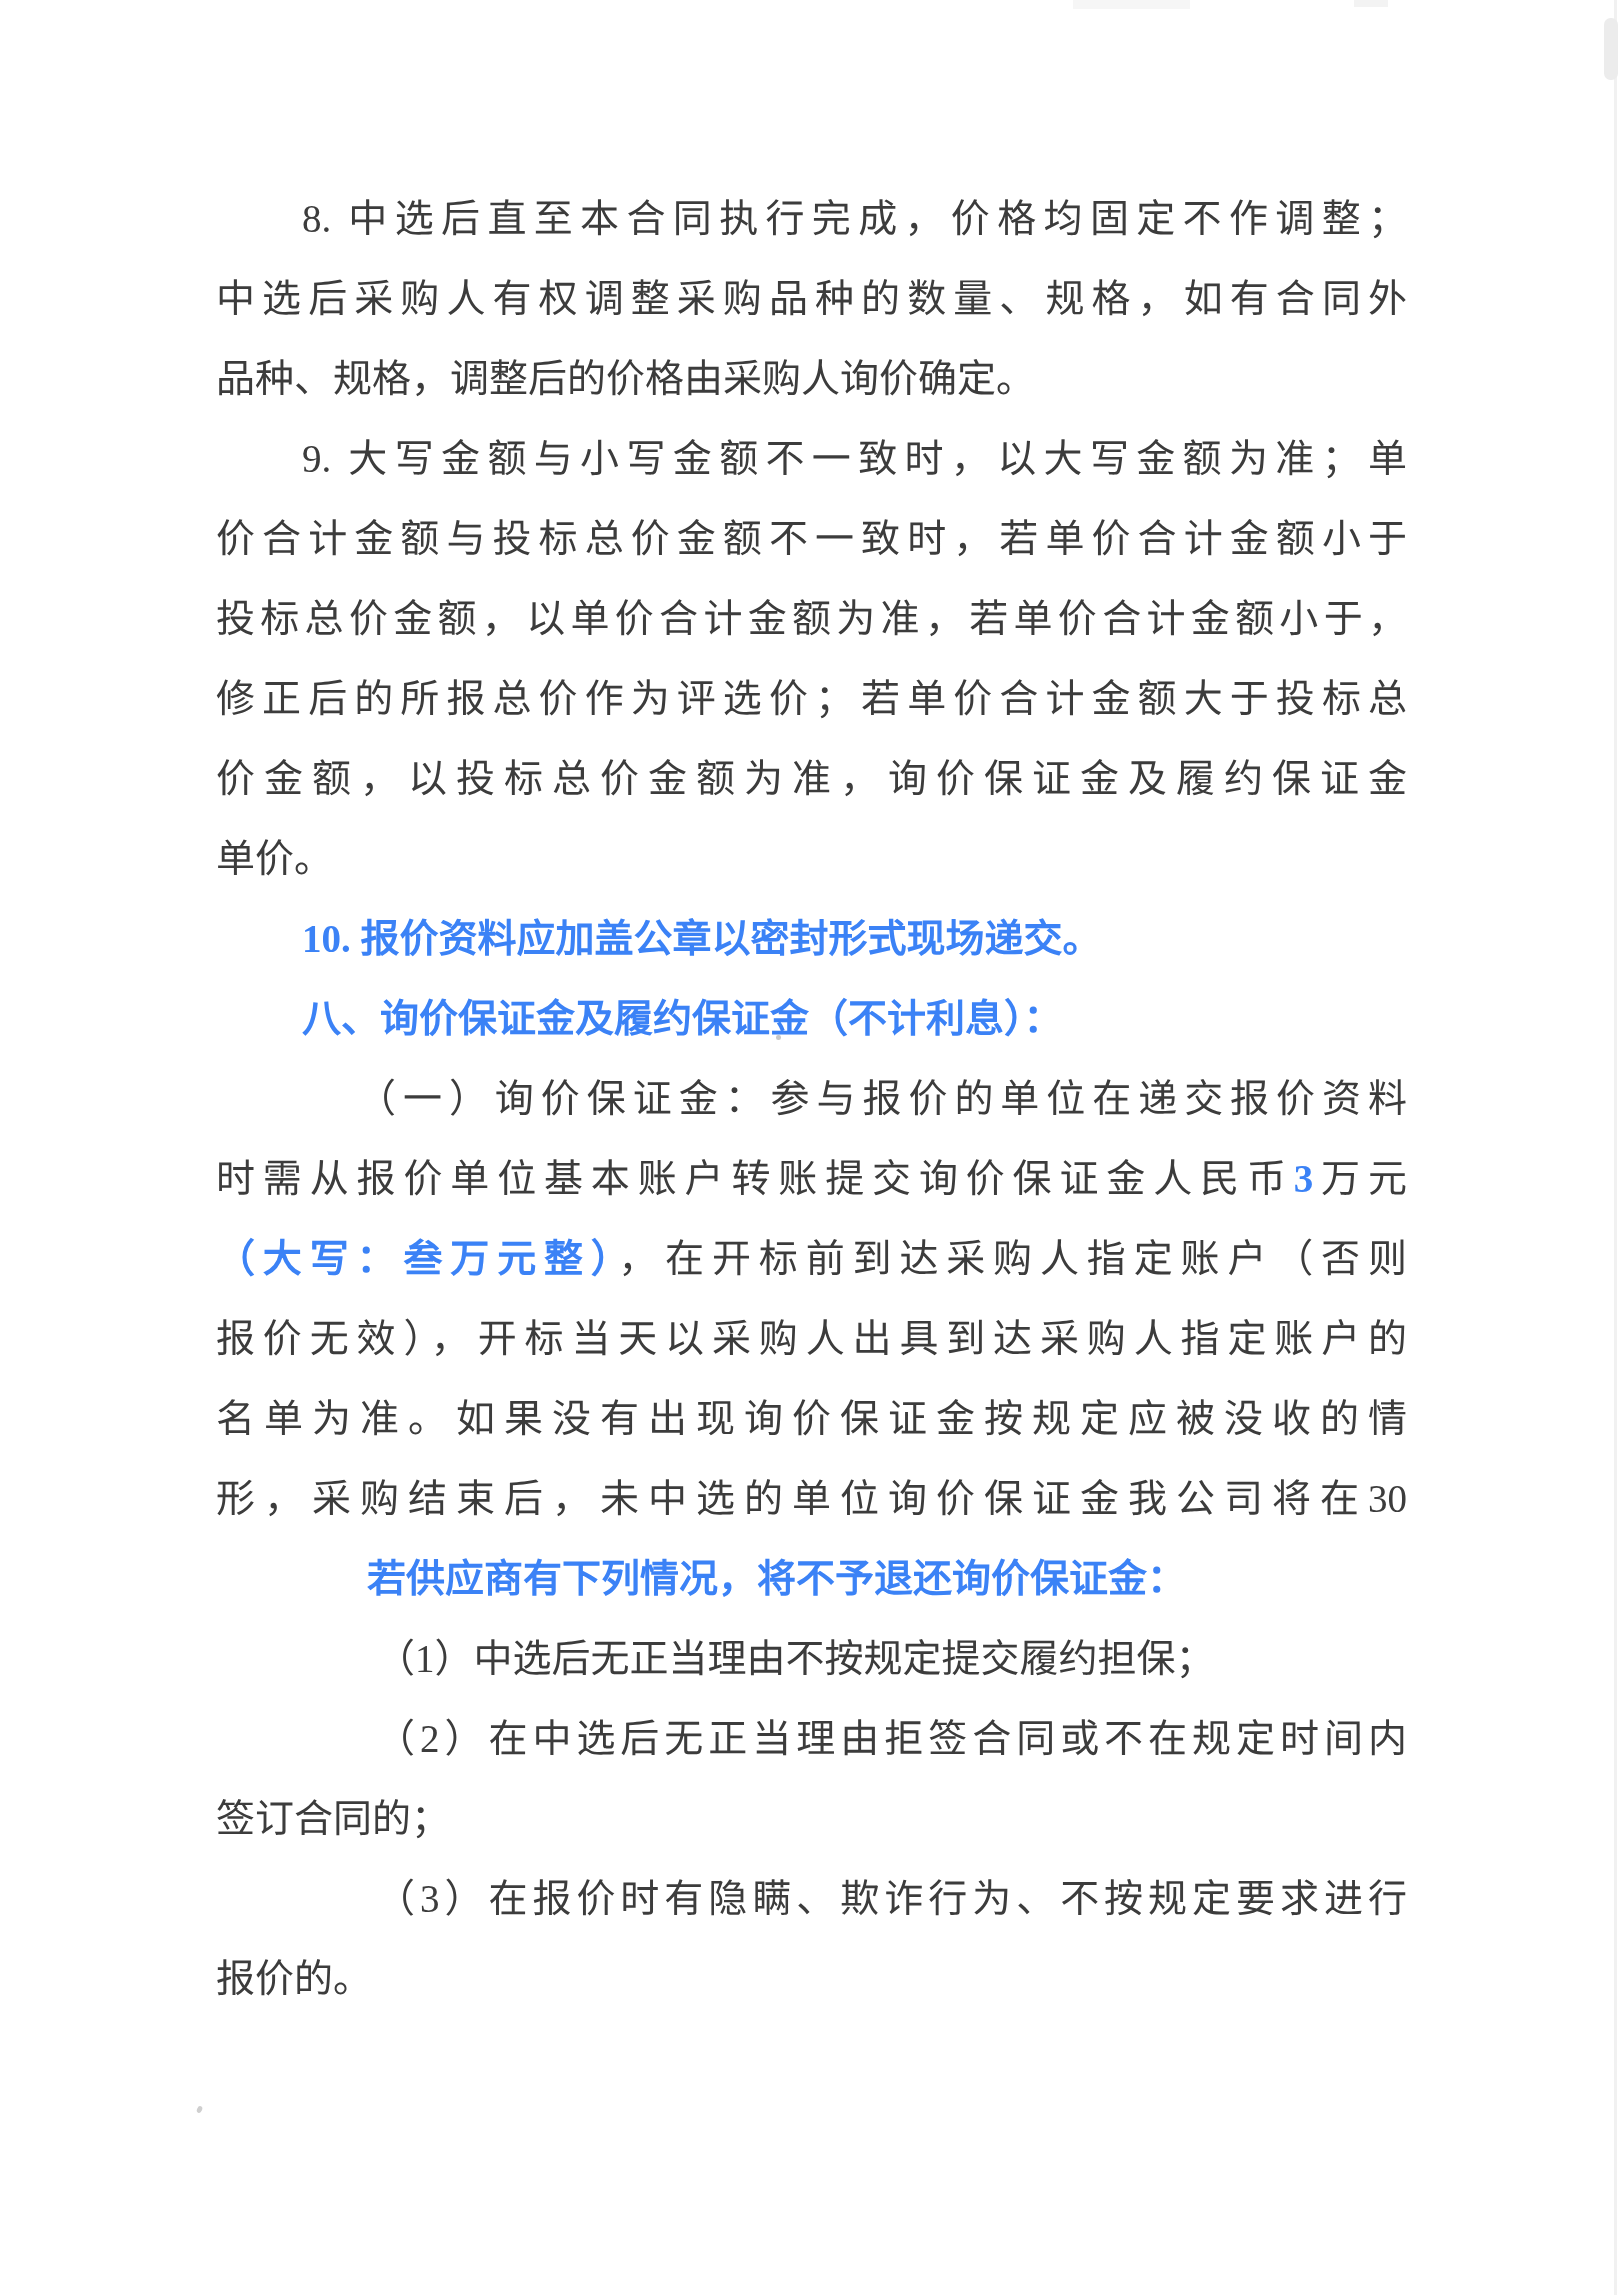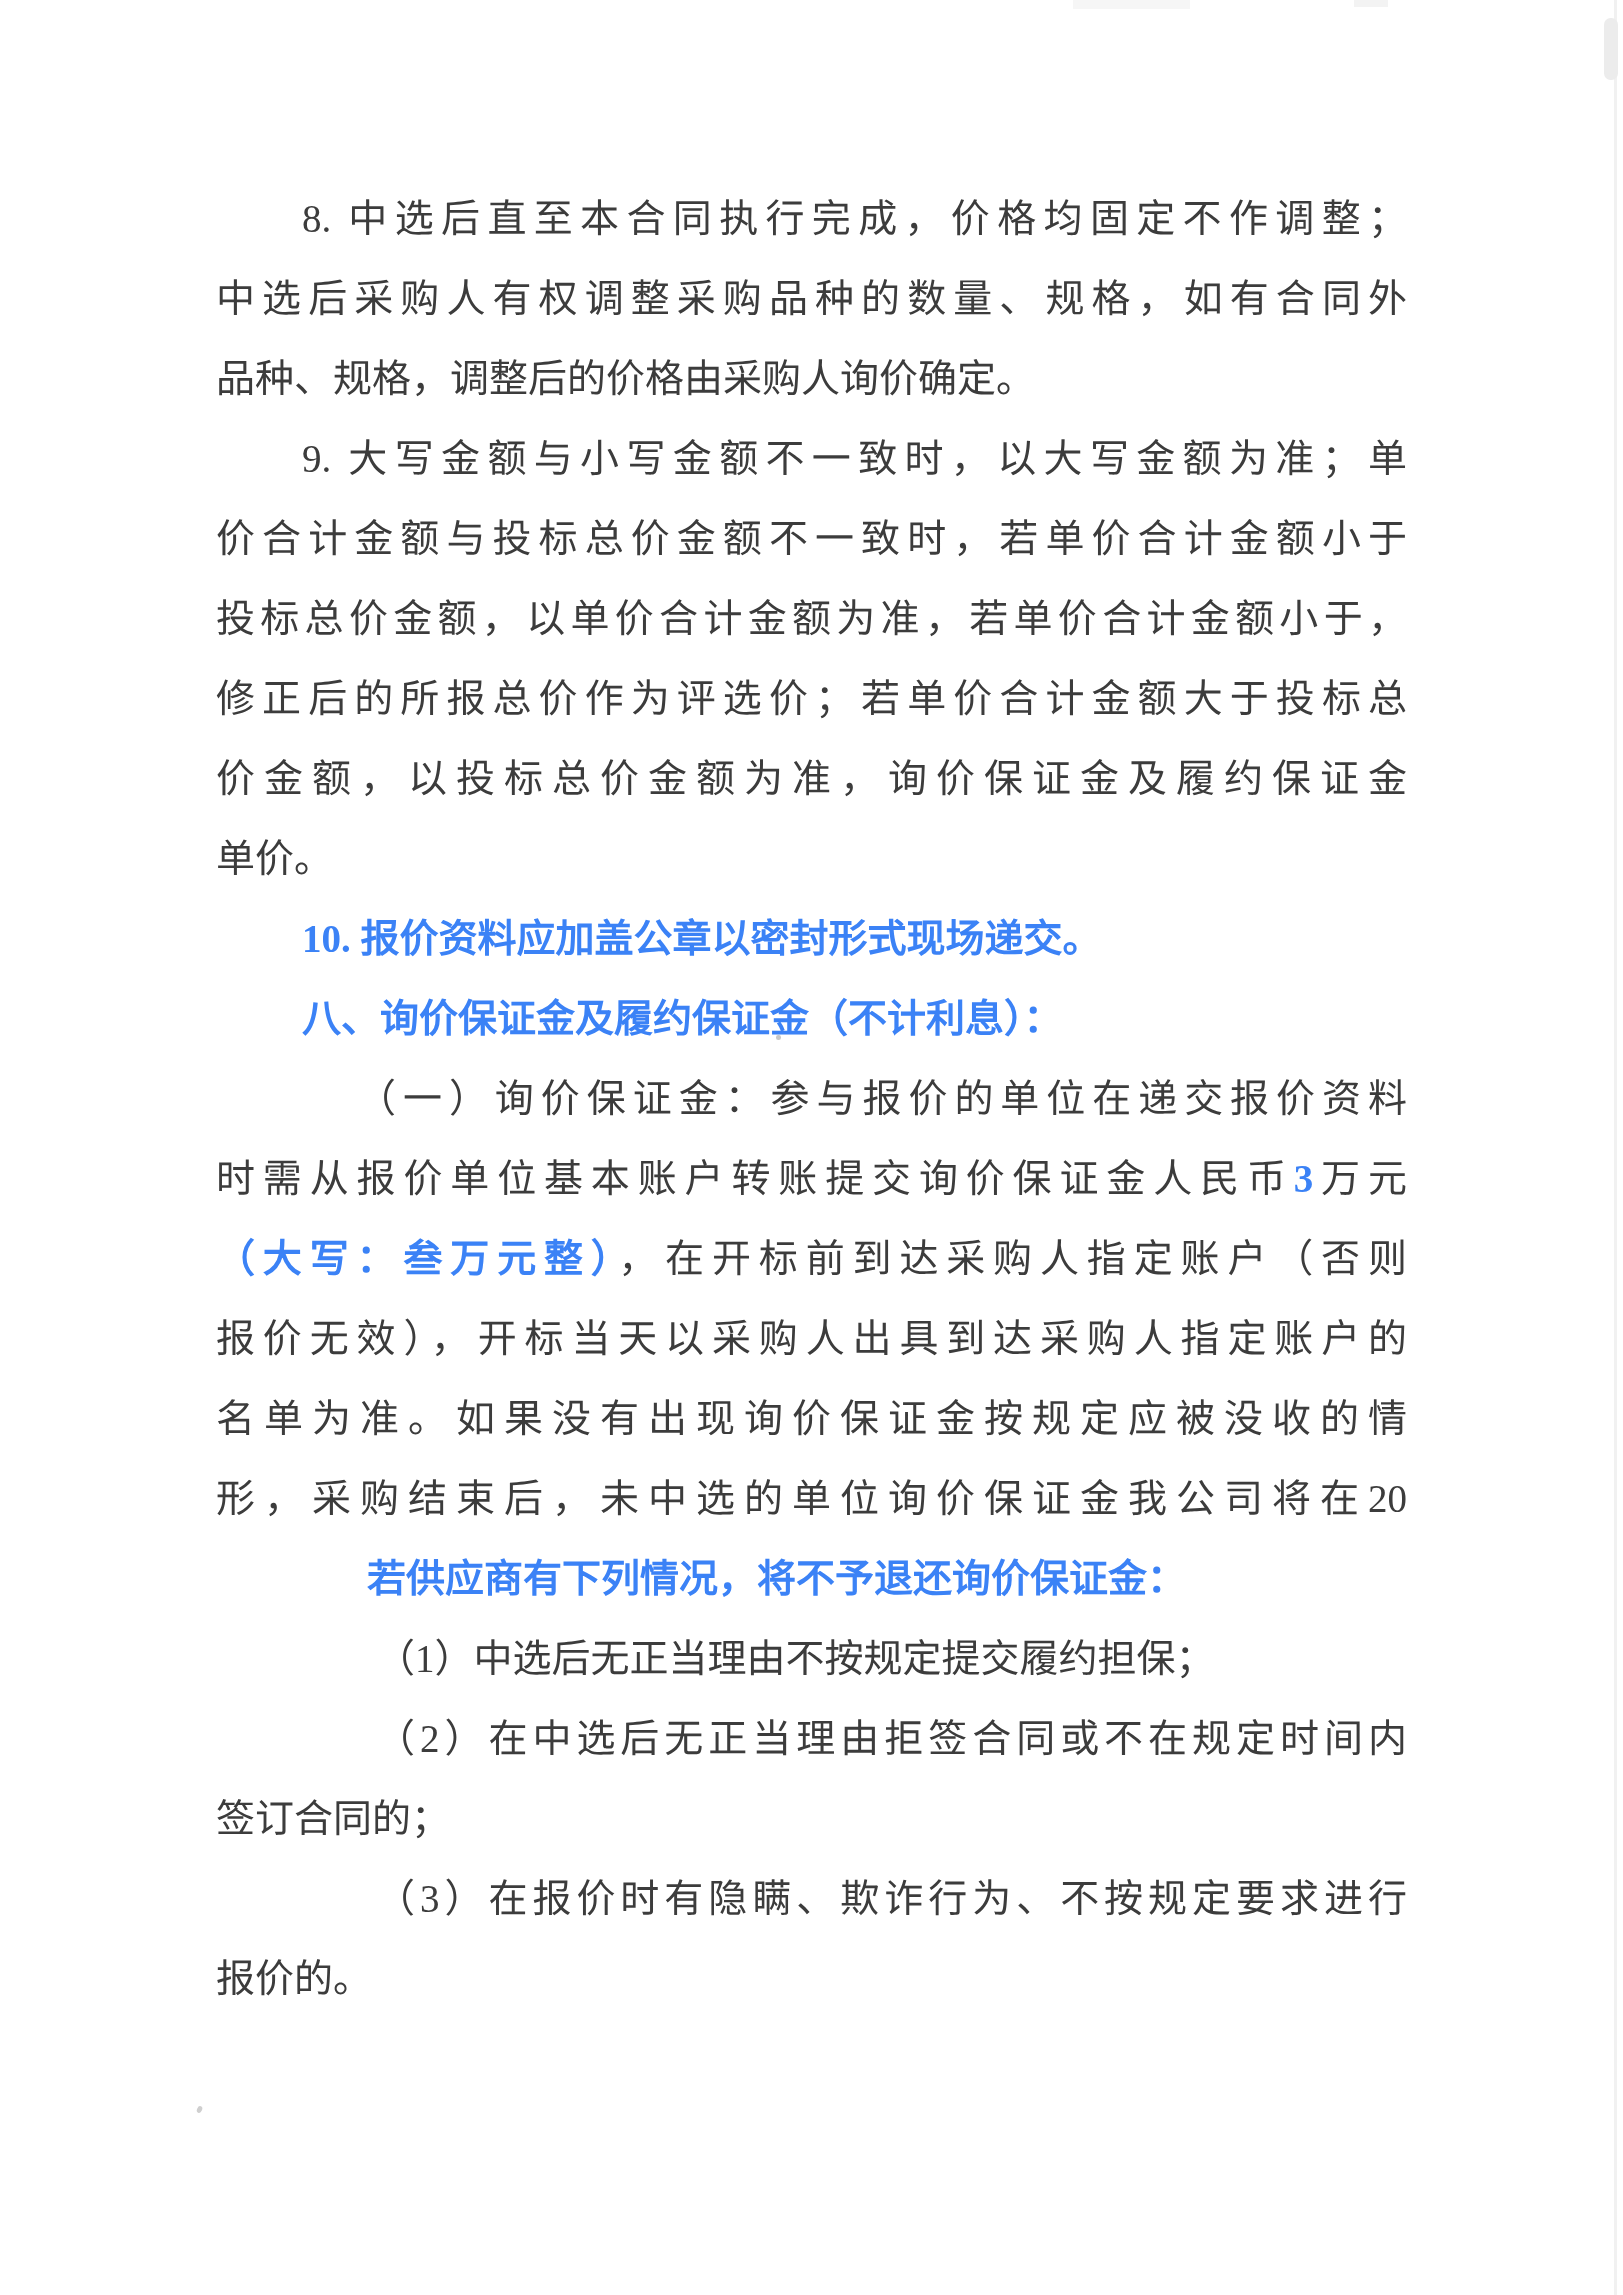--- a/index.html
+++ b/index.html
@@ -75,21 +75,21 @@
     </div>
     <div class="para">
       <div class="line nj" style="padding-left: 86px;"><span class="seg b">八、询价保证金及履约保证金（不计利息）：</span></div>
     </div>
     <div class="para">
       <div class="line" style="padding-left: 141px;"><span class="seg">（一）询价保证金：参与报价的单位在递交报价资料</span></div>
       <div class="line"><span class="seg">时需从报价单位基本账户转账提交询价保证金人民币</span><span class="seg b">3</span><span class="seg">万元</span></div>
       <div class="line"><span class="seg b">（大写：叁万元整）</span><span class="seg">，在开标前到达采购人指定账户（否则</span></div>
       <div class="line"><span class="seg">报价无效），开标当天以采购人出具到达采购人指定账户的</span></div>
       <div class="line"><span class="seg">名单为准。如果没有出现询价保证金按规定应被没收的情</span></div>
-      <div class="line"><span class="seg">形，采购结束后，未中选的单位询价保证金我公司将在</span><span class="seg">20</span></div>
+      <div class="line"><span class="seg">形，采购结束后，未中选的单位询价保证金我公司将在</span><span class="seg">30</span></div>
     </div>
     <div class="para">
       <div class="line nj" style="padding-left: 151px;"><span class="seg b">若供应商有下列情况，将不予退还询价保证金：</span></div>
     </div>
     <div class="para">
       <div class="line nj" style="padding-left: 160px;"><span class="seg">（1）中选后无正当理由不按规定提交履约担保；</span></div>
     </div>
     <div class="para">
       <div class="line" style="padding-left: 160px;"><span class="seg">（2）在中选后无正当理由拒签合同或不在规定时间内</span></div>
       <div class="line nj"><span class="seg">签订合同的；</span></div>

